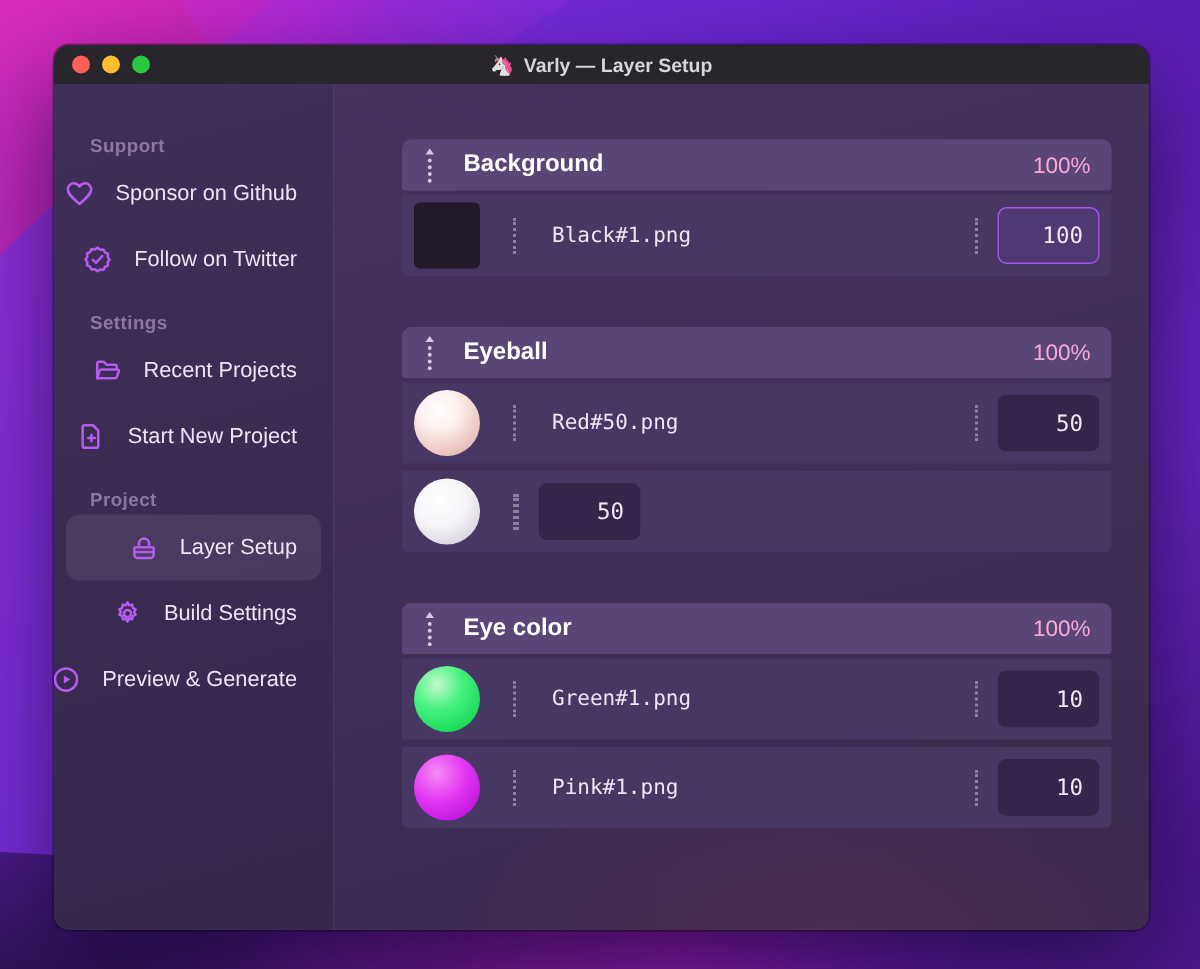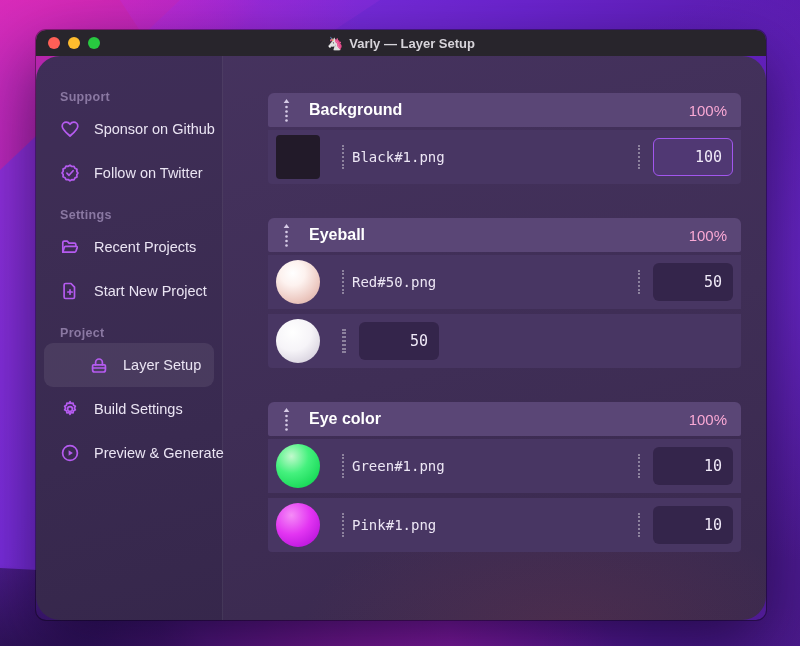--- a/index.html
+++ b/index.html
@@ -39,28 +39,27 @@
   .light.yellow { background:var(--traffic-yellow,#febc2e); }
   .light.green { background:var(--traffic-green,#28c840); }
   .title { font-size:13px; font-weight:700; color:#d7d4da; display:flex; align-items:center; gap:6px; }
   .app-glyph { font-size:13px; }
 
   .body {
     display:flex; height:564px;
     background:
       radial-gradient(ellipse 420px 200px at 72% 102%, rgba(150,60,70,.18), transparent 62%),
       linear-gradient(165deg, #46335f 0%, #3f2e56 55%, #3a294e 100%);
-    border-radius: 24px;
   }
   .sidebar { width:187px; flex:0 0 187px; background:rgba(14,5,28,.10);
     border-right:1px solid rgba(255,255,255,.075); padding-top:34px; }
   .side-section { margin-bottom:13px; }
   .side-label { font-size:12.5px; font-weight:700; color:#8a78a2; letter-spacing:.3px; padding:0 0 3px 24px; }
   .side-item { height:44px; display:flex; align-items:center; gap:14px; margin:0 8px; padding:0 16px;
-    border-radius:9px; color:#eae4f3; font-size:14.5px; cursor:pointer; white-space:nowrap; }
+    border-radius:9px; color:#eae4f3; font-size:14.5px; cursor:pointer; white-space:nowrap;justify-content:flex-end; }
   .side-item.active { background:rgba(255,255,255,.08);padding-left:45px; }
   .side-icon { width:20px; height:20px; flex:0 0 20px; display:flex; align-items:center; justify-content:center; }
   .side-icon svg { stroke:var(--accent,#b55bf0); fill:none; stroke-width:1.7; stroke-linecap:round; stroke-linejoin:round; }
 
   .main { flex:1; padding:37px 25px 0 45px; overflow:hidden; }
   .group { margin-bottom:34px; }
   .group-header { height:34px; background:#5a4676; border-radius:6px 6px 2px 2px;
     display:flex; align-items:center; padding:0 14px; margin-bottom:3px; }
   .drag-handle { margin-right:18px; display:flex; cursor:grab; }
   .group-name { flex:1; font-size:16px; font-weight:700; color:#ffffff; }
@@ -75,22 +74,22 @@
     background:radial-gradient(circle at 38% 30%, #ffffff 0%, #f6f4f8 45%, #dbd6e1 78%, #b9b4c2 100%); }
   .thumb.cyan-sphere-thumb { border-radius:50%;
     background:radial-gradient(circle at 35% 28%, #8fe2ff 0%, #2eb9f2 38%, #14dfa0 82%, #0cc488 100%); }
   .thumb.green-sphere-thumb { border-radius:50%;
     background:radial-gradient(circle at 35% 28%, #c2f9cd 0%, #45f17e 40%, #17d957 80%, #0fab44 100%); }
   .thumb.pink-sphere-thumb { border-radius:50%;
     background:radial-gradient(circle at 35% 28%, #f58cf7 0%, #e335f2 45%, #bc16dd 82%, #9110bd 100%); }
   .vsep { height:24px; width:0; border-left:2px dotted rgba(255,255,255,.38); }
   .sep-a { margin-left:22px; }
   .sep-b { margin-right:13px; }
-  .filename { flex:1; margin-left:8px; font-family:"DejaVu Sans Mono", monospace; font-size:14px; color:#ece6f4; }
-  .value-input { width:80px; height:38px; border-radius:6px; border:1.5px solid transparent;
+  .filename { flex:1; margin-left:24px; font-family:"DejaVu Sans Mono", monospace; font-size:14px; color:#ece6f4; }
+  .value-input { width:68px; height:38px; border-radius:6px; border:1.5px solid transparent;
     background:rgba(16,6,32,.35); color:#f0eaf8; font-family:"DejaVu Sans Mono", monospace;
     font-size:15px; text-align:right; padding-right:10px; outline:none; }
   .value-input.focused { border-color:var(--focus-border,#a256ee); background:rgba(125,70,200,.16); }
   .handle-svg circle, .handle-svg path { fill:#d6cbe6; }
 </style>
 </head>
 <body>
 
 <div class="desktop">
   <div class="streak s1"></div>

